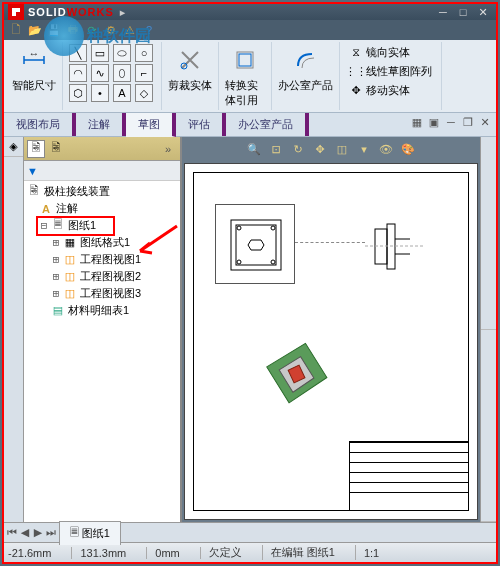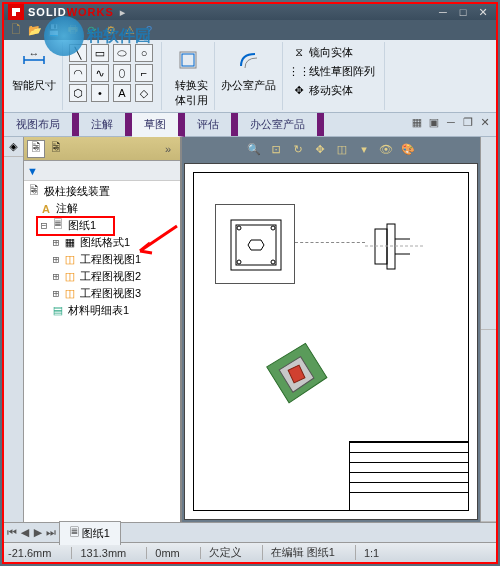--- a/index.html
+++ b/index.html
@@ -21,21 +21,21 @@
 .ribbon{background:#e4ebf2;border-bottom:1px solid #a8b8c8;display:flex;padding:2px}
 .ribbon-group{border-right:1px solid #c8d4e0;padding:2px 6px;display:flex;flex-direction:column;align-items:center;gap:2px}
 .ribbon-big{display:flex;flex-direction:column;align-items:center;gap:2px;cursor:pointer}
 .ribbon-big .ico{width:32px;height:32px;display:flex;align-items:center;justify-content:center}
 .ribbon-grid{display:grid;grid-template-columns:repeat(4,20px);gap:2px}
 .ribbon-grid span{width:18px;height:18px;border:1px solid #888;display:flex;align-items:center;justify-content:center;cursor:pointer;background:#f0f4f8}
 .ribbon-list{display:flex;flex-direction:column;gap:2px}
 .ribbon-list div{display:flex;align-items:center;gap:3px;cursor:pointer;padding:1px 3px}
 .ribbon-list .ico{width:14px;height:14px;display:inline-flex;align-items:center;justify-content:center}
 .tabs{background:#d8e2ec;display:flex;border-bottom:1px solid #a8b8c8;position:relative}
-.tab{padding:4px 12px;border-right:7px solid #701a75;cursor:pointer;color:#336}
+.tab{padding:4px 12px;border-right:4px solid #701a75;cursor:pointer;color:#336}
 .tab.active{background:#f0f4f8;border-bottom:1px solid #f0f4f8;margin-bottom:-1px}
 .tabs .right-icons{margin-left:auto;display:flex;gap:3px;padding:2px 4px}
 .tabs .right-icons span{width:14px;height:14px;display:flex;align-items:center;justify-content:center;cursor:pointer;color:#555}
 .workspace{display:flex;height:385px;background:#6a7b8a}
 .side-tabs{width:20px;background:#d8e0e8;display:flex;flex-direction:column;border-right:1px solid #999}
 .side-tabs span{height:20px;display:flex;align-items:center;justify-content:center;cursor:pointer;border-bottom:1px solid #bbb}
 .tree-panel{width:158px;background:#f0f4f8;border-right:2px solid #888;display:flex;flex-direction:column}
 .tree-toolbar{height:24px;background:linear-gradient(#d8c888,#c8b878);display:flex;align-items:center;padding:0 3px;gap:2px;border-bottom:1px solid #999}
 .tree-toolbar span{width:18px;height:18px;display:flex;align-items:center;justify-content:center;cursor:pointer}
 .filter-bar{height:20px;background:#e8ecf0;display:flex;align-items:center;padding:0 3px;border-bottom:1px solid #ccc}
@@ -128,25 +128,36 @@
         <span>⬡</span>
         <span>•</span>
         <span>A</span>
         <span>◇</span>
       </div>
     </div>
     <div class="ribbon-group">
       <div class="ribbon-big">
         <span class="ico">
             <svg width="28" height="28">
+              <path d="M6 6 L22 22 M6 22 L22 6" stroke="#888" stroke-width="2"></path>
+              <circle cx="8" cy="20" r="3" fill="none" stroke="#06c"></circle>
+            </svg>
+          </span>
+        <span>剪裁实体</span>
+      </div>
+    </div>
+    <div class="ribbon-group">
+      <div class="ribbon-big">
+        <span class="ico">
+            <svg width="28" height="28">
               <rect x="6" y="6" width="16" height="16" fill="none" stroke="#888"></rect>
               <rect x="8" y="8" width="12" height="12" fill="none" stroke="#06c"></rect>
             </svg>
           </span>
-        <span style="width:40px;text-align:right">转换实体引用</span>
+        <span style="width:40px;text-align:left">转换实体引用</span>
       </div>
     </div>
     <div class="ribbon-group">
       <div class="ribbon-big">
         <span class="ico">
             <svg width="28" height="28">
               <path d="M6 20 Q6 8 20 8" stroke="#06c" fill="none" stroke-width="2"></path>
               <path d="M10 22 Q10 12 22 12" stroke="#888" fill="none"></path>
             </svg>
           </span>

